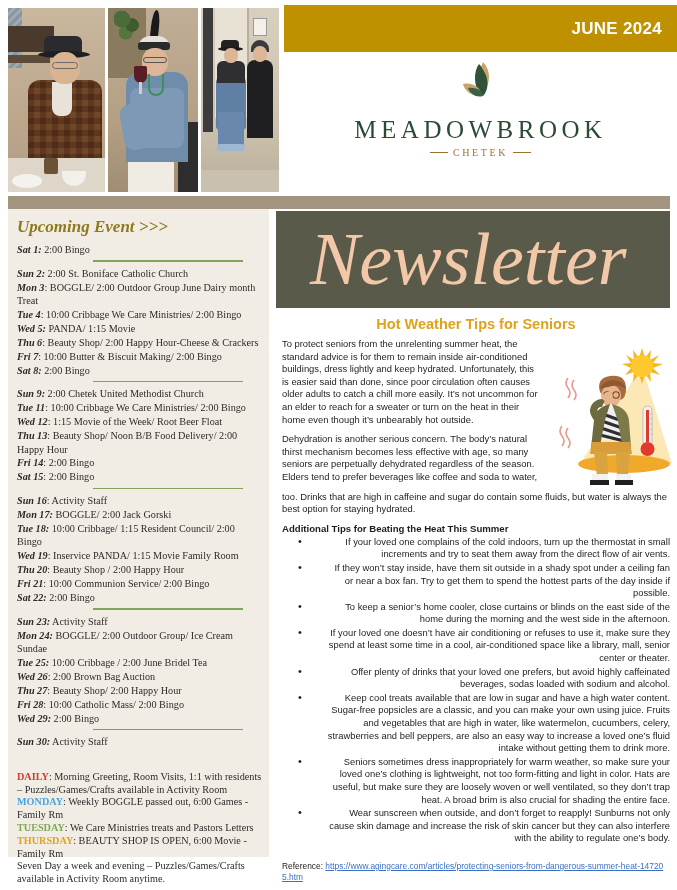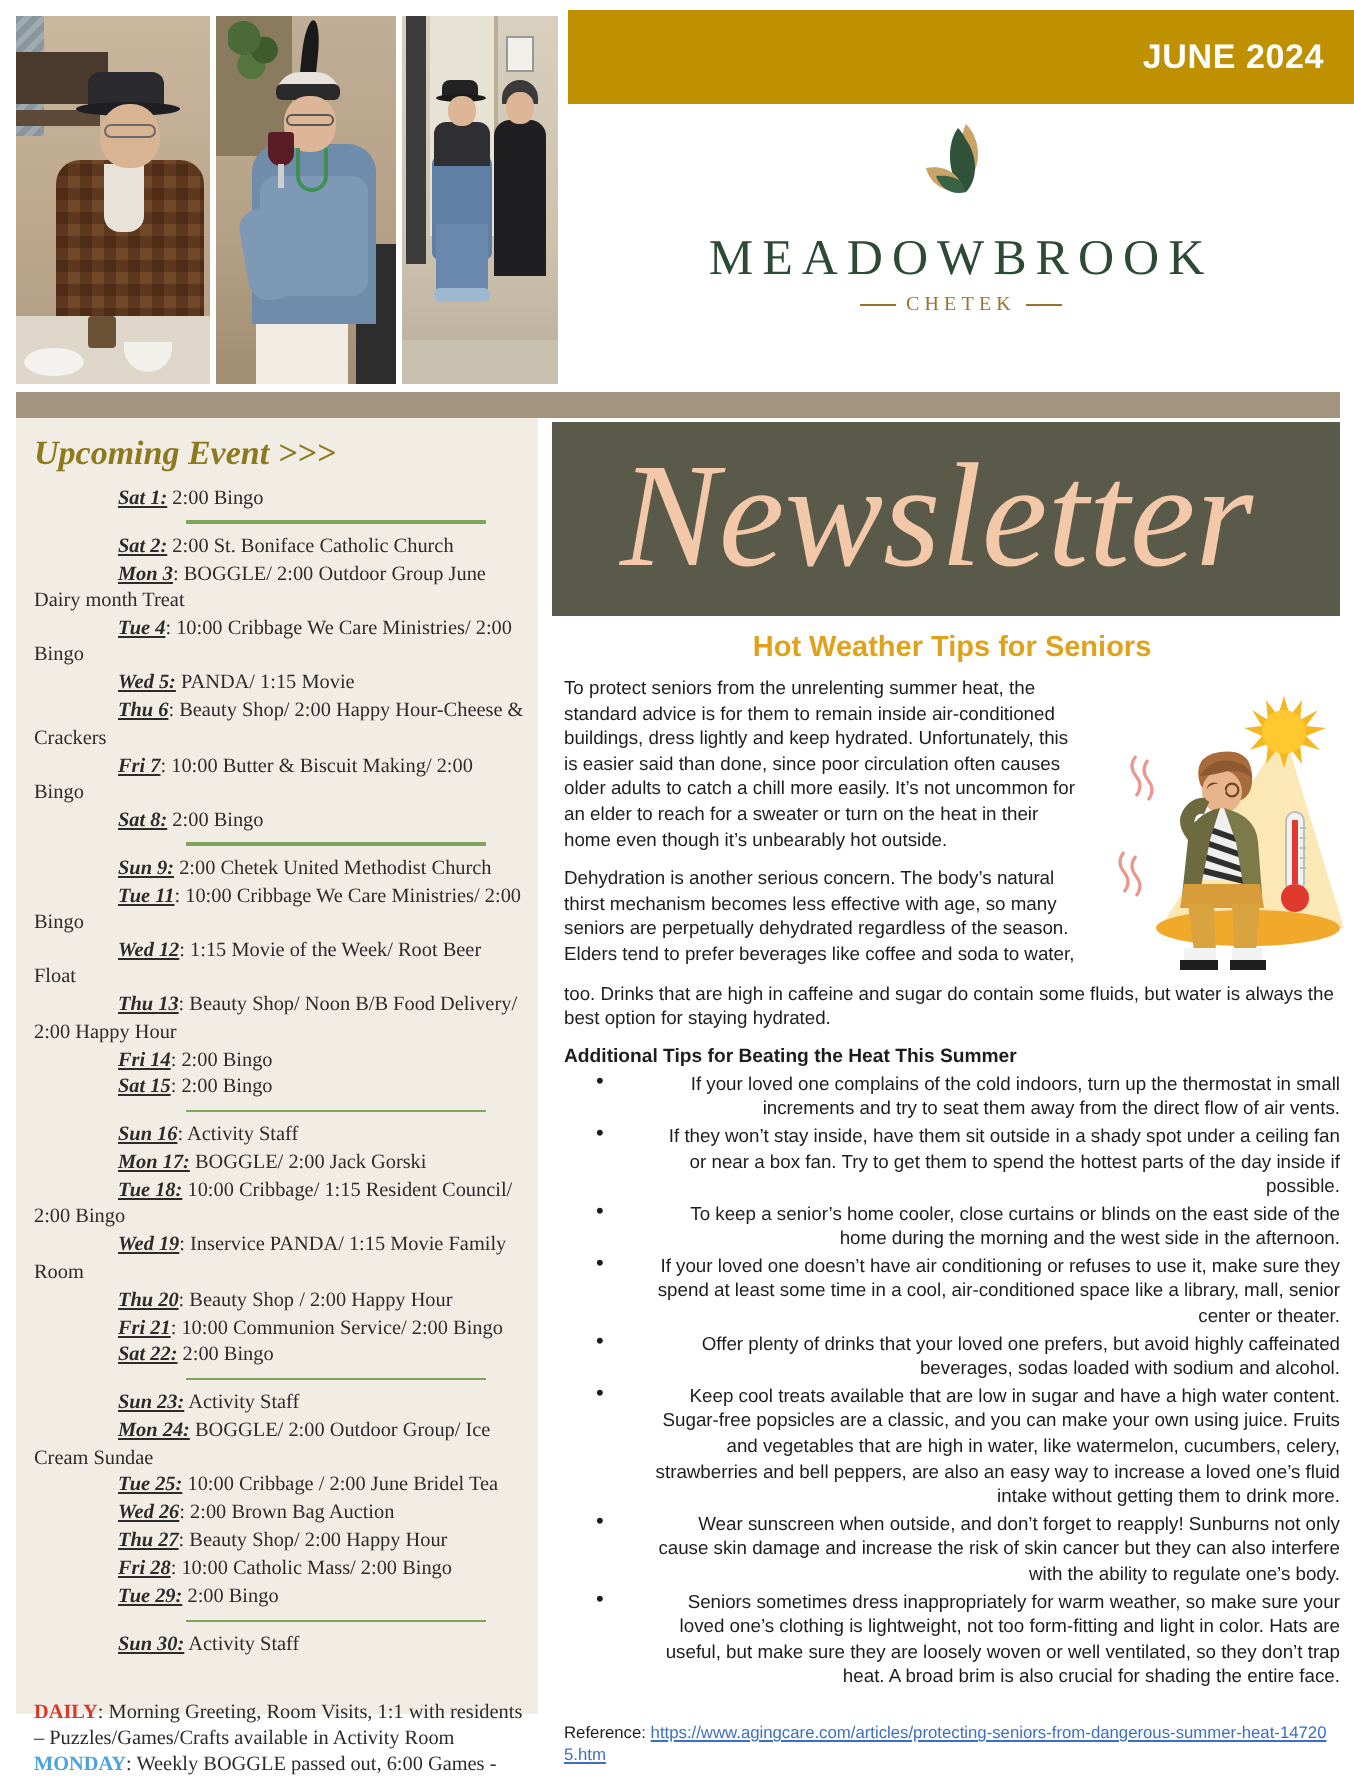--- a/index.html
+++ b/index.html
@@ -160,22 +160,20 @@
   .evt-group { margin-bottom: 0; }
   .evt {
     font-size: 10.2px;
     line-height: 13.4px;
     color: #2b2b2b;
     margin: 0 0 0.5px 2px;
   }
   .evt .d {
     font-weight: bold;
     font-style: italic;
-    text-decoration: underline;
-    margin-left: 42px;
   }
   .evt-rule {
     width: 150px;
     height: 1.4px;
     background: #7FA55C;
     margin: 4px 0 5px 78px;
   }
   .daily-block {
     font-family: "Liberation Serif", serif;
     font-size: 10.2px;
@@ -353,21 +351,21 @@
   <div class="taupe-bar"></div>
 
   <div class="sidebar">
     <div class="sidebar-title">Upcoming Event &gt;&gt;&gt;</div>
     <div class="events" id="events-host">
         <div class="evt-group">
           <div class="evt"><span class="d">Sat 1:</span><span> 2:00 Bingo</span></div>
         </div>
         <div class="evt-rule"></div>
         <div class="evt-group">
-          <div class="evt"><span class="d">Sat 2:</span><span> 2:00 St. Boniface Catholic Church</span></div>
+          <div class="evt"><span class="d">Sun 2:</span><span> 2:00 St. Boniface Catholic Church</span></div>
           <div class="evt"><span class="d">Mon 3</span><span>: BOGGLE/ 2:00 Outdoor Group June Dairy month Treat</span></div>
           <div class="evt"><span class="d">Tue 4</span><span>: 10:00 Cribbage We Care Ministries/ 2:00 Bingo</span></div>
           <div class="evt"><span class="d">Wed 5:</span><span>  PANDA/ 1:15 Movie</span></div>
           <div class="evt"><span class="d">Thu 6</span><span>: Beauty Shop/ 2:00 Happy Hour-Cheese &amp; Crackers</span></div>
           <div class="evt"><span class="d">Fri 7</span><span>: 10:00 Butter &amp; Biscuit Making/ 2:00 Bingo</span></div>
           <div class="evt"><span class="d">Sat 8:</span><span> 2:00 Bingo</span></div>
         </div>
         <div class="evt-rule"></div>
         <div class="evt-group">
           <div class="evt"><span class="d">Sun 9:</span><span> 2:00 Chetek United Methodist Church</span></div>
@@ -388,21 +386,21 @@
           <div class="evt"><span class="d">Sat 22:</span><span> 2:00 Bingo</span></div>
         </div>
         <div class="evt-rule"></div>
         <div class="evt-group">
           <div class="evt"><span class="d">Sun 23:</span><span> Activity Staff</span></div>
           <div class="evt"><span class="d">Mon 24:</span><span> BOGGLE/ 2:00 Outdoor Group/ Ice Cream Sundae</span></div>
           <div class="evt"><span class="d">Tue 25:</span><span> 10:00 Cribbage / 2:00 June Bridel Tea</span></div>
           <div class="evt"><span class="d">Wed 26</span><span>: 2:00 Brown Bag Auction</span></div>
           <div class="evt"><span class="d">Thu 27</span><span>: Beauty Shop/ 2:00 Happy Hour</span></div>
           <div class="evt"><span class="d">Fri 28</span><span>: 10:00 Catholic Mass/ 2:00 Bingo</span></div>
-          <div class="evt"><span class="d">Tue 29:</span><span> 2:00 Bingo</span></div>
+          <div class="evt"><span class="d">Wed 29:</span><span> 2:00 Bingo</span></div>
         </div>
         <div class="evt-rule"></div>
         <div class="evt-group">
           <div class="evt"><span class="d">Sun 30:</span><span> Activity Staff</span></div>
         </div>
       </div>
 
     <div class="daily-block">
       <p><span class="lbl-daily">DAILY</span><span>: Morning Greeting, Room Visits, 1:1 with residents – Puzzles/Games/Crafts available in Activity Room</span></p>
       <p><span class="lbl-monday">MONDAY</span><span>: Weekly BOGGLE passed out, 6:00 Games - Family Rm</span></p>
@@ -483,22 +481,22 @@
 
     <div class="subhead">Additional Tips for Beating the Heat This Summer</div>
 
     <ul class="tips" id="tips-host">
         <li>If your loved one complains of the cold indoors, turn up the thermostat in small increments and try to seat them away from the direct flow of air vents.</li>
         <li>If they won’t stay inside, have them sit outside in a shady spot under a ceiling fan or near a box fan. Try to get them to spend the hottest parts of the day inside if possible.</li>
         <li>To keep a senior’s home cooler, close curtains or blinds on the east side of the home during the morning and the west side in the afternoon.</li>
         <li>If your loved one doesn’t have air conditioning or refuses to use it, make sure they spend at least some time in a cool, air-conditioned space like a library, mall, senior center or theater.</li>
         <li>Offer plenty of drinks that your loved one prefers, but avoid highly caffeinated beverages, sodas loaded with sodium and alcohol.</li>
         <li>Keep cool treats available that are low in sugar and have a high water content. Sugar-free popsicles are a classic, and you can make your own using juice. Fruits and vegetables that are high in water, like watermelon, cucumbers, celery, strawberries and bell peppers, are also an easy way to increase a loved one’s fluid intake without getting them to drink more.</li>
+        <li>Seniors sometimes dress inappropriately for warm weather, so make sure your loved one’s clothing is lightweight, not too form-fitting and light in color. Hats are useful, but make sure they are loosely woven or well ventilated, so they don’t trap heat. A broad brim is also crucial for shading the entire face.</li>
         <li>Wear sunscreen when outside, and don’t forget to reapply! Sunburns not only cause skin damage and increase the risk of skin cancer but they can also interfere with the ability to regulate one’s body.</li>
-        <li>Seniors sometimes dress inappropriately for warm weather, so make sure your loved one’s clothing is lightweight, not too form-fitting and light in color. Hats are useful, but make sure they are loosely woven or well ventilated, so they don’t trap heat. A broad brim is also crucial for shading the entire face.</li>
       </ul>
 
     <div class="reference">
       <span>Reference: </span><a href="#">https://www.agingcare.com/articles/protecting-seniors-from-dangerous-summer-heat-147205.htm</a>
     </div>
   </div>
 
 </div>
 
 </body></html>

